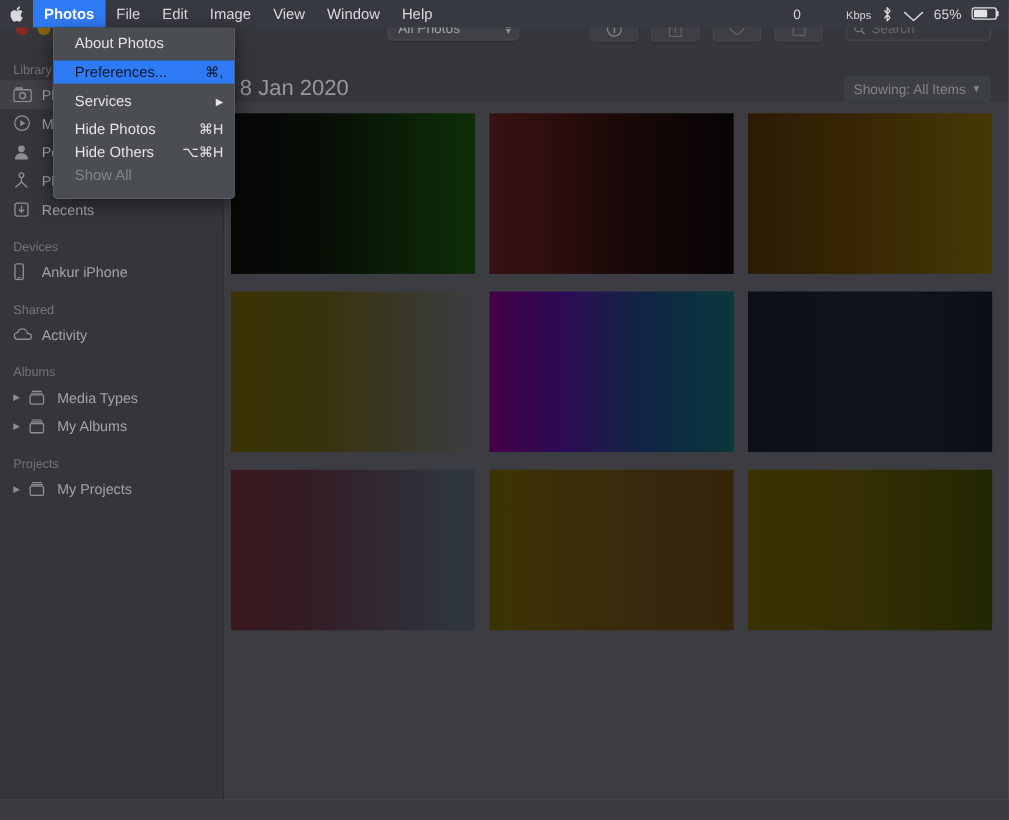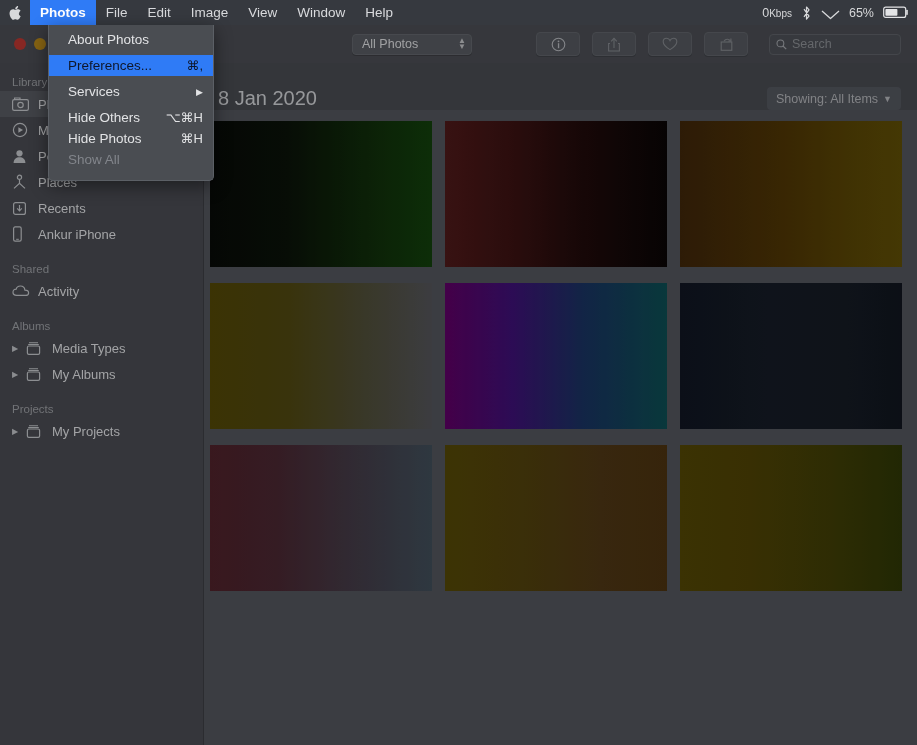--- a/index.html
+++ b/index.html
@@ -63,21 +63,21 @@
   }
   .menubar-right {
     margin-left: auto;
     display: flex;
     align-items: center;
     padding-right: 8px;
     gap: 9px;
     color: #d7d8da;
   }
   .status-text { font-size: 12.5px; color: #d7d8da; }
-  .status-text .small { font-size: 10px; }
+  .status-text .small { font-size: 10px; padding-left: 41px; }
   .battery-pct { font-size: 12.5px; }
   .icon-svg { display: block; }
 
   
   .dropdown {
     position: absolute;
     top: 25px;
     left: 48px;
     width: 164px;
     background: #4a4d52;
@@ -111,21 +111,21 @@
   }
   .dd-arrow {
     font-size: 9px;
     padding-left: 12px;
   }
   .dd-gap { height: 5px; }
 
   
   .window {
     position: absolute;
-    top: 25px; left: 0;
+    top: 7px; left: 0;
     width: 917px;
     height: 720px;
     background: #737373;
     overflow: hidden;
   }
 
   .titlebar {
     position: absolute;
     top: 0; left: 0;
     width: 917px;
@@ -443,20 +443,21 @@
         <span class="sb-icon">
           <svg class="icon-svg" width="15" height="15" viewBox="0 0 15 15">
             <rect x="1.6" y="1.6" width="11.8" height="11.8" rx="2" fill="none" stroke="currentColor" stroke-width="1.2"></rect>
             <path d="M7.5 4 V9.4" stroke="currentColor" stroke-width="1.2"></path>
             <path d="M5.2 7.4 L7.5 9.8 L9.8 7.4" fill="none" stroke="currentColor" stroke-width="1.2"></path>
           </svg>
         </span>
         <span class="sb-label">Recents</span>
       </div>
 
+      <div class="sb-header spaced">Devices</div>
       <div class="sb-row">
         <span class="sb-icon">
           <svg class="icon-svg" width="11" height="16" viewBox="0 0 11 16">
             <rect x="1.6" y="0.9" width="7.6" height="14.2" rx="1.6" fill="none" stroke="currentColor" stroke-width="1.2"></rect>
             <path d="M4.2 13.3 H6.8" stroke="currentColor" stroke-width="1"></path>
           </svg>
         </span>
         <span class="sb-label">Ankur iPhone</span>
       </div>
 
@@ -578,26 +579,26 @@
       <span class="dd-label">Preferences...</span>
       <span class="dd-shortcut">⌘,</span>
     </div>
     <div class="dd-gap"></div>
     <div class="dd-item">
       <span class="dd-label">Services</span>
       <span class="dd-arrow">▶</span>
     </div>
     <div class="dd-gap"></div>
     <div class="dd-item">
+      <span class="dd-label">Hide Photos</span>
+      <span class="dd-shortcut">⌘H</span>
+    </div>
+    <div class="dd-item">
       <span class="dd-label">Hide Others</span>
       <span class="dd-shortcut">⌥⌘H</span>
     </div>
-    <div class="dd-item">
-      <span class="dd-label">Hide Photos</span>
-      <span class="dd-shortcut">⌘H</span>
-    </div>
     <div class="dd-item disabled">
       <span class="dd-label">Show All</span>
     </div>
     <div class="dd-gap"></div>
   </div>
 
 </div>
 
 </body></html>

